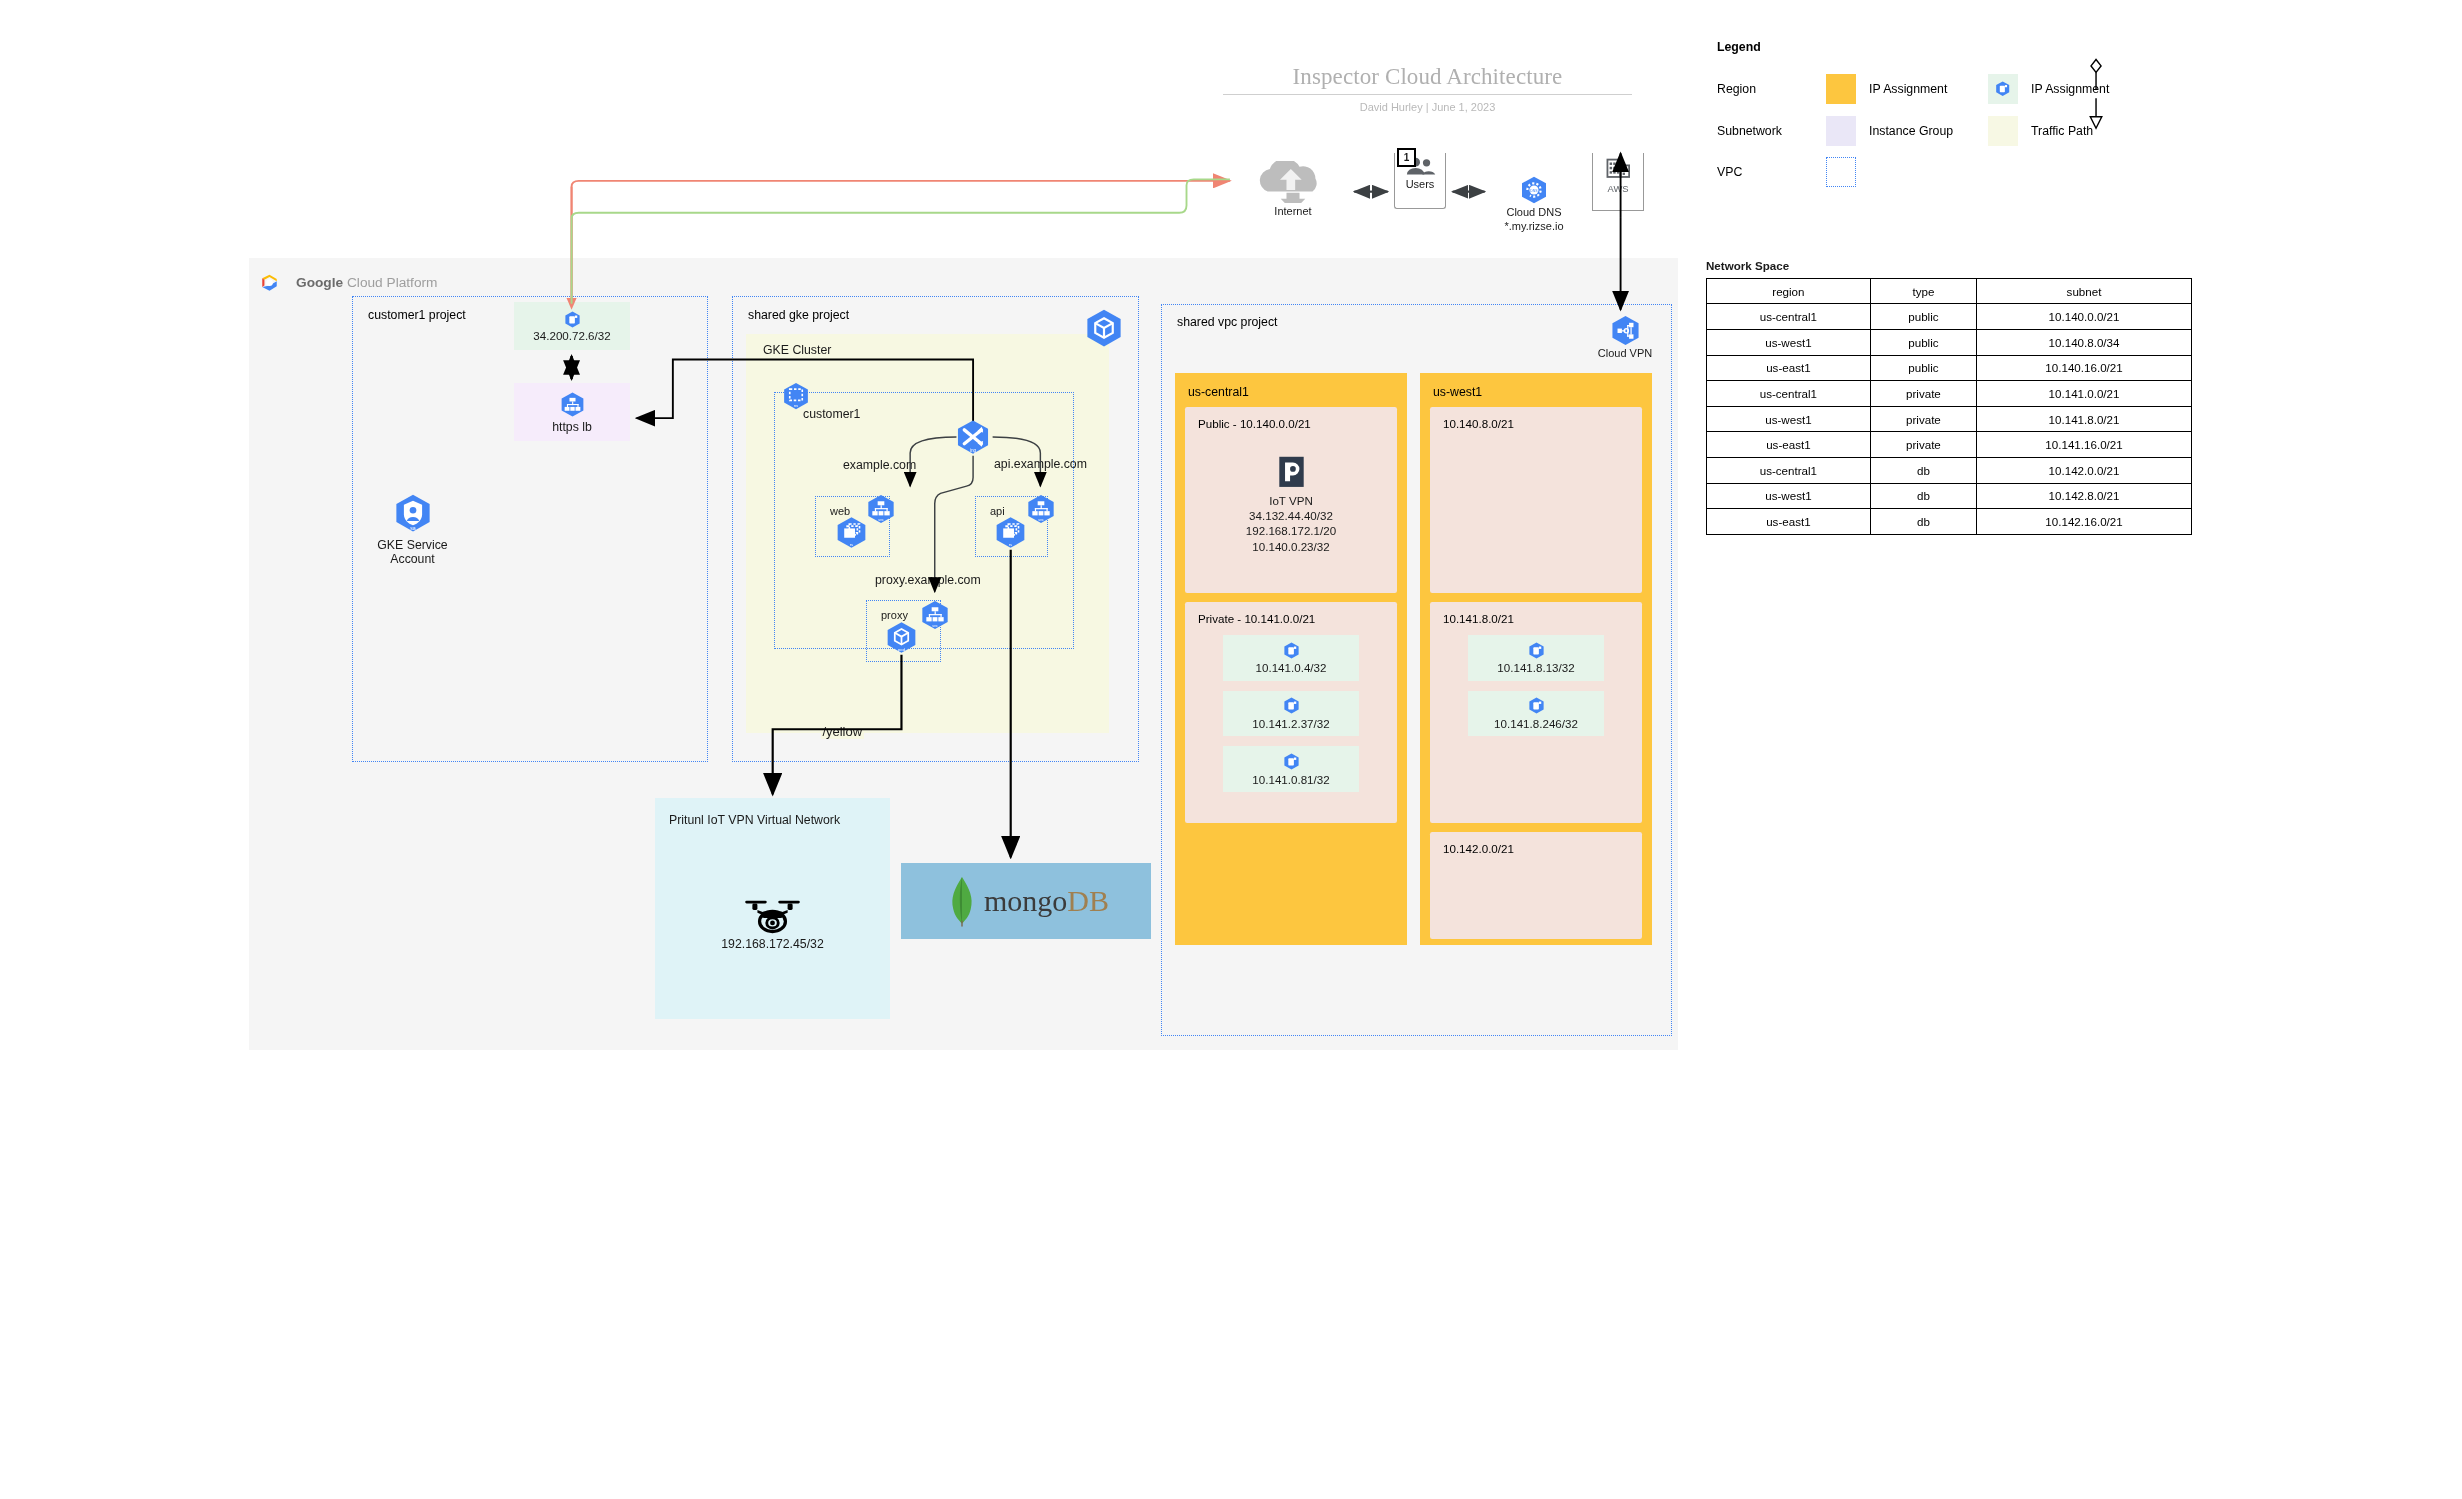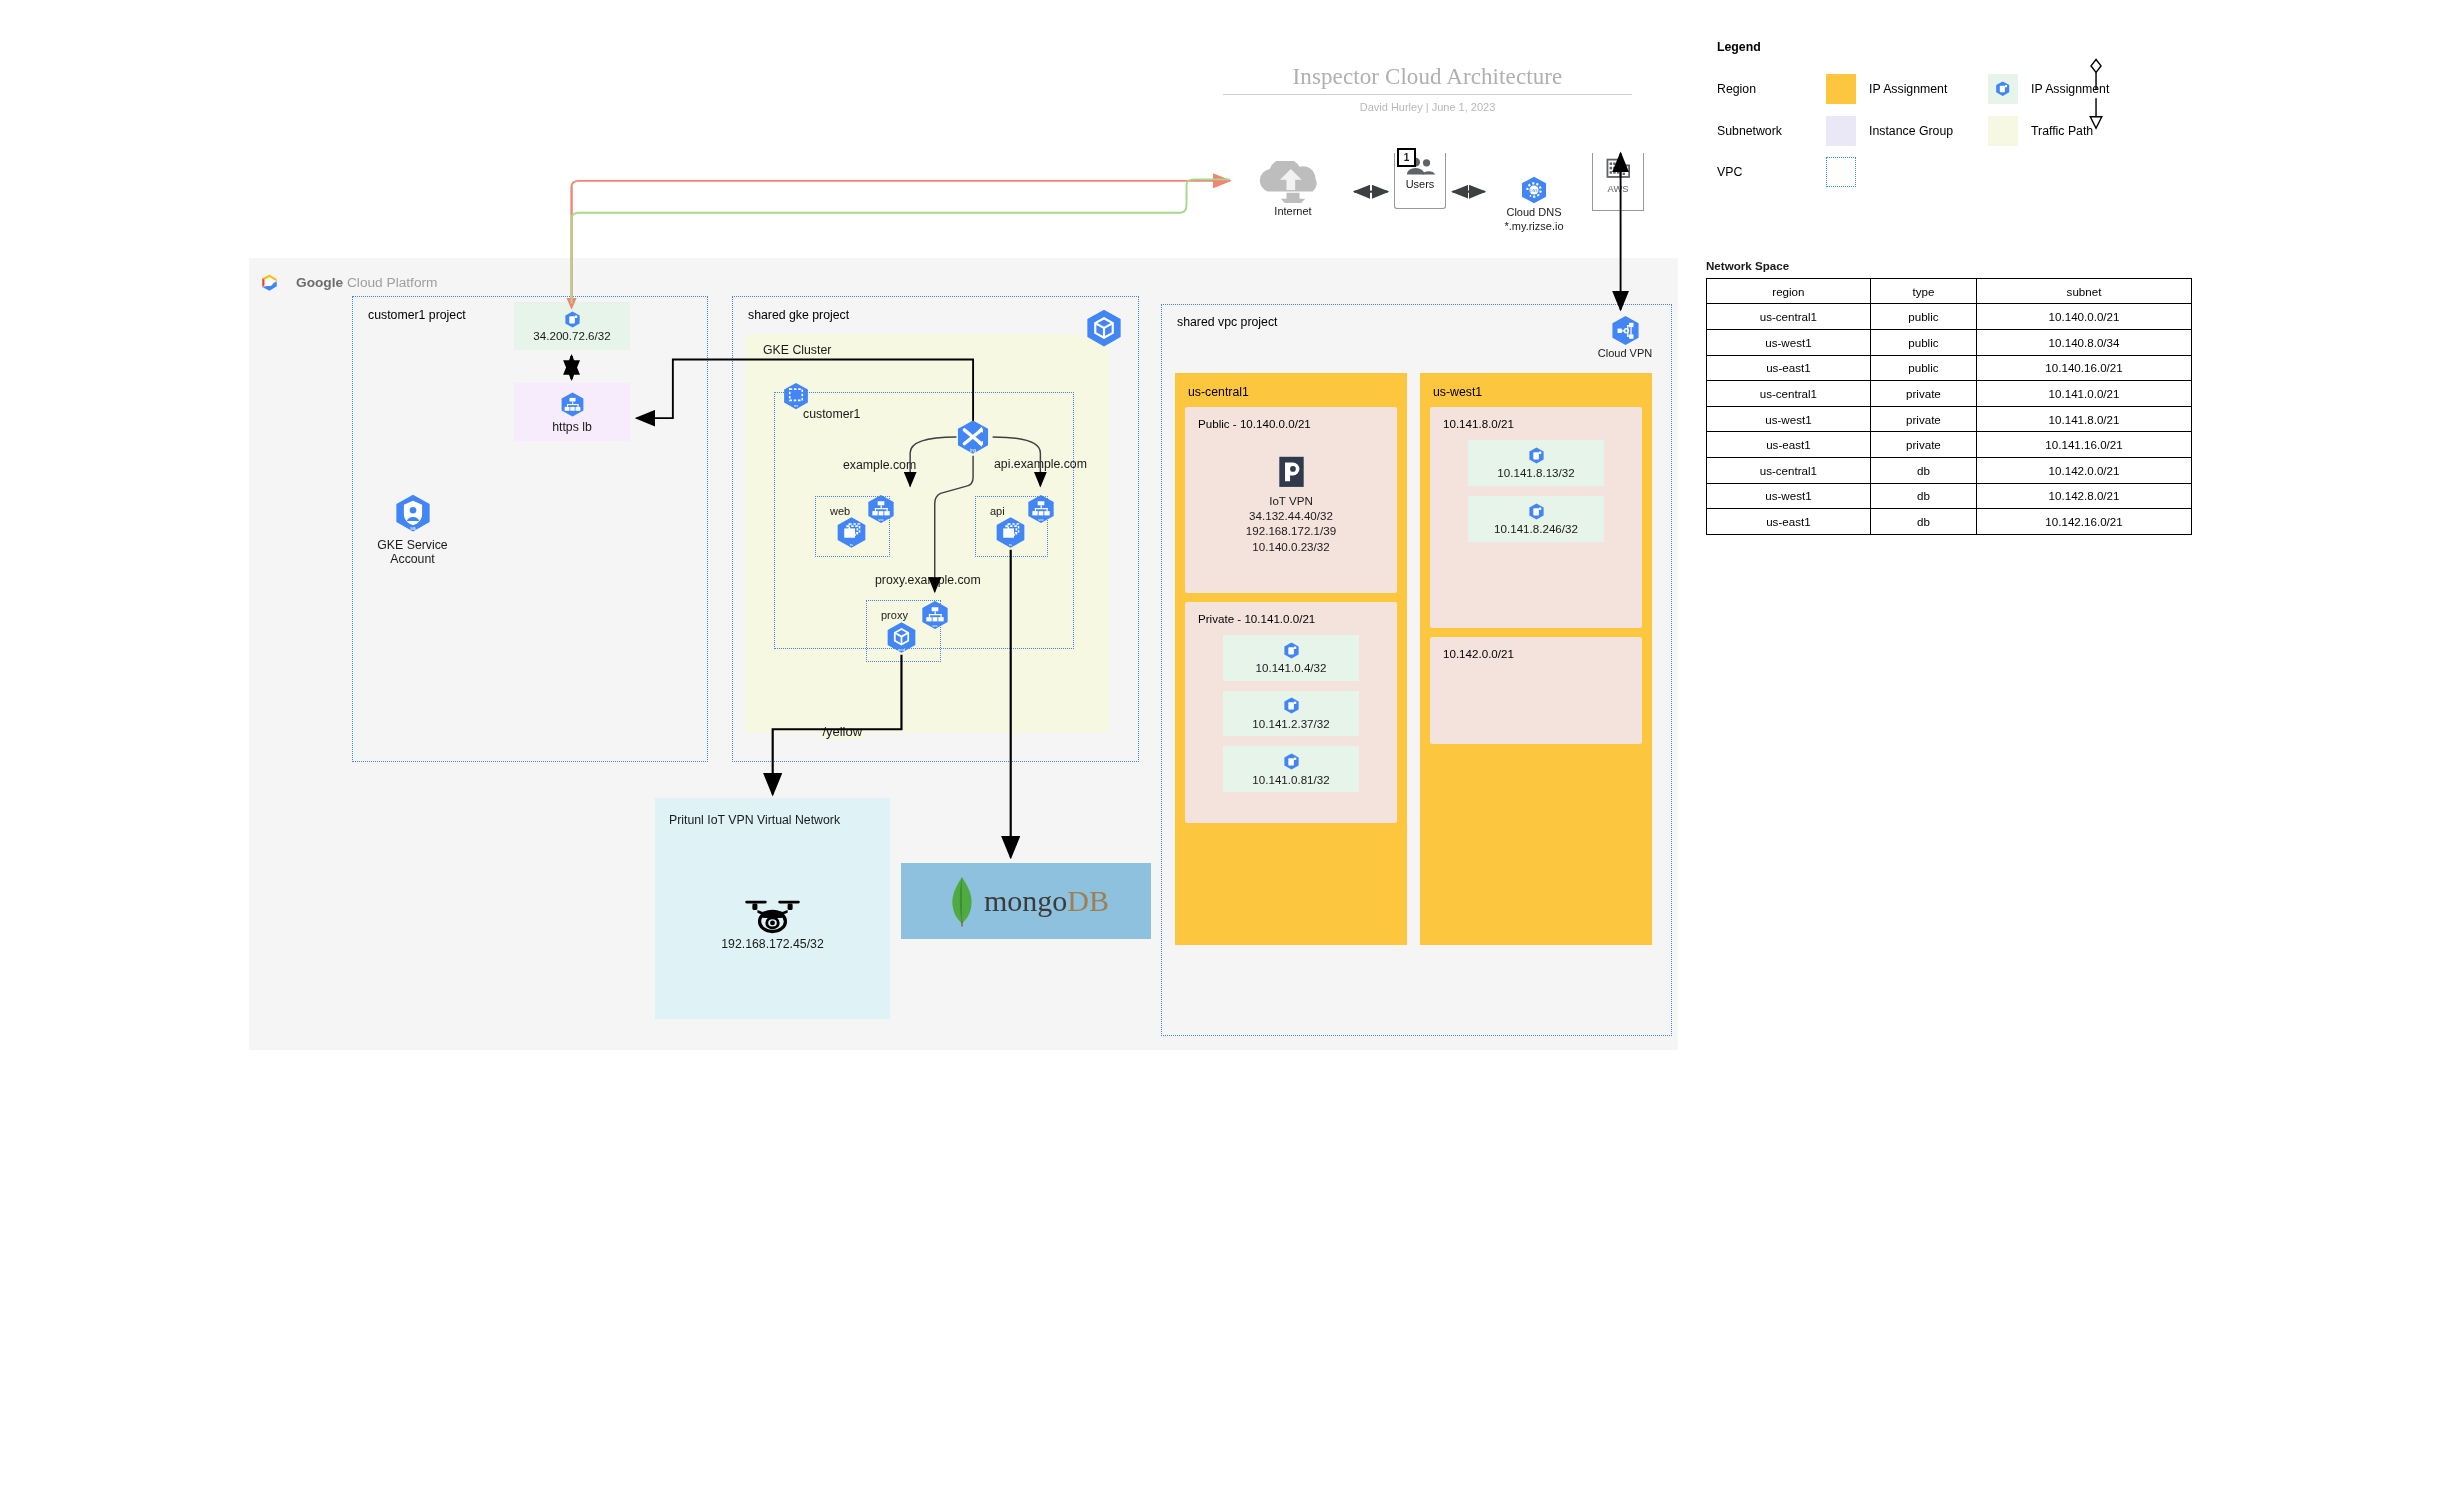--- a/index.html
+++ b/index.html
@@ -516,21 +516,21 @@
   <div class="subnet-card" style="height:186px">
     <div class="subnet-label">Public -  10.140.0.0/21</div>
     <div class="iotvpn-block">
       <svg width="33" height="38" viewBox="0 0 46 52" style="display:block;margin:0 auto">
         <rect x="6" y="2" width="34" height="42" fill="#2f3b4c"></rect>
         <path d="M14 10 h11 a9 9 0 0 1 0 18 h-4 v8 h-7 z" fill="#fff"></path>
         <circle cx="25" cy="19" r="4" fill="#2f3b4c"></circle>
       </svg>
       <div class="iotvpn-text">IoT VPN</div>
       <div class="iotvpn-text">34.132.44.40/32</div>
-      <div class="iotvpn-text">192.168.172.1/39</div>
+      <div class="iotvpn-text">192.168.172.1/20</div>
       <div class="iotvpn-text">10.140.0.23/32</div>
     </div>
   </div>
   <div class="subnet-card" style="height:221px">
     <div class="subnet-label">Private - 10.141.0.0/21</div>
     <div class="ip-chip">
       <svg width="19" height="19" viewBox="0 0 24 24">
           <polygon points="12,2 21,7 21,17 12,22 3,17 3,7" fill="#4285f4"></polygon>
           <rect x="8" y="8" width="7" height="9" rx="1" fill="#fff"></rect>
           <rect x="15" y="7" width="3" height="3" fill="#fff"></rect>
@@ -551,20 +551,23 @@
           <rect x="8" y="8" width="7" height="9" rx="1" fill="#fff"></rect>
           <rect x="15" y="7" width="3" height="3" fill="#fff"></rect>
         </svg>
       <div class="ip-chip-text">10.141.0.81/32</div>
     </div>
   </div>
 </div>
 
 <div class="abs" id="region-west">
   <div class="region-name">us-west1</div>
+  <div class="subnet-card" style="height:186px">
+    <div class="subnet-label">10.140.8.0/21</div>
+  </div>
   <div class="subnet-card" style="height:221px">
     <div class="subnet-label">10.141.8.0/21</div>
     <div class="ip-chip">
       <svg width="19" height="19" viewBox="0 0 24 24">
           <polygon points="12,2 21,7 21,17 12,22 3,17 3,7" fill="#4285f4"></polygon>
           <rect x="8" y="8" width="7" height="9" rx="1" fill="#fff"></rect>
           <rect x="15" y="7" width="3" height="3" fill="#fff"></rect>
         </svg>
       <div class="ip-chip-text">10.141.8.13/32</div>
     </div>

